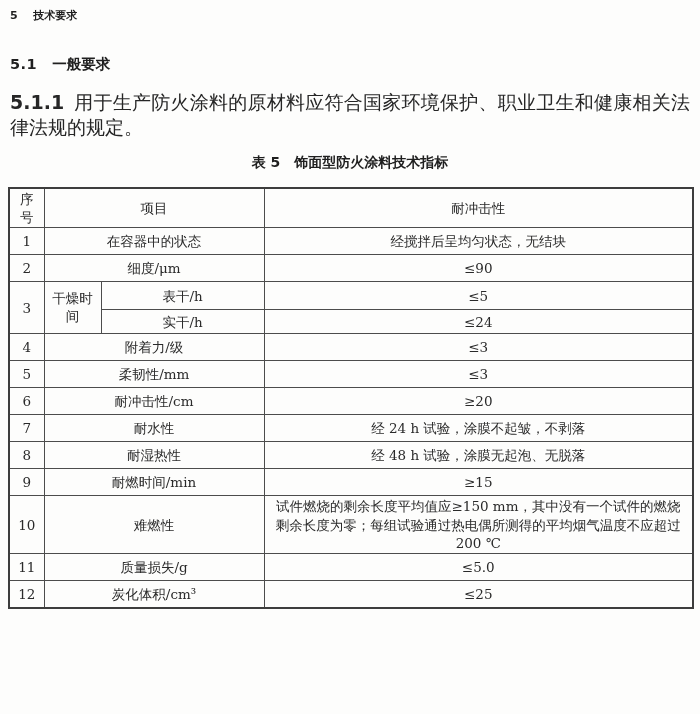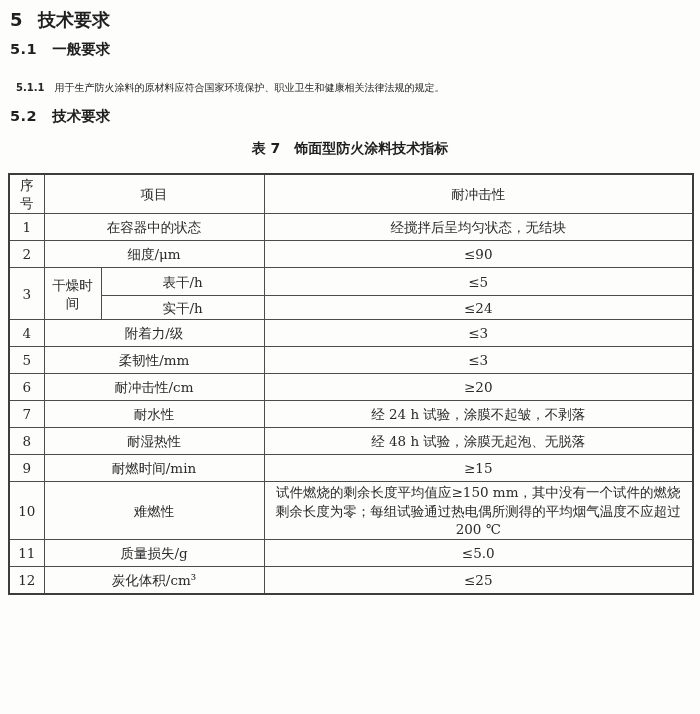--- a/index.html
+++ b/index.html
@@ -6,27 +6,27 @@
   .page{
     width:700px;height:714px;box-sizing:border-box;position:relative;
     background:#fdfdfc;color:#262626;
     font-family:"DejaVu Serif","Liberation Serif",serif;
     padding:8px 10px 0 10px;overflow:hidden;
   }
   .h-main,.h-sub{
     font-family:"DejaVu Sans","Liberation Sans",sans-serif;
     font-weight:bold;color:#1f1f1f;margin:0;
   }
-  .h-main{font-size:18px;}
+  .h-main{font-size:11px;}
   .h-sub{font-size:14.5px;}
-  .h-sub.s51{margin-top:8px;}
+  .h-sub.s51{margin-top:32px;}
   .h-sub.s52{margin-top:7px;}
   .sec-num{margin-right:15px;letter-spacing:0.5px;}
   .clauses{margin-top:16px;}
-  .clause{margin:6px;font-size:10px;line-height:25px;text-align:justify;}
+  .clause{margin:0;font-size:19px;line-height:25px;text-align:justify;}
   .clause-num{
     font-family:"DejaVu Sans","Liberation Sans",sans-serif;
     font-weight:bold;margin-right:10px;white-space:nowrap;
   }
   .lead{margin:13px 0 0 0;font-size:14.6px;line-height:25px;text-indent:2em;}
   .tbl-caption{
     margin-top:14px;text-align:center;
     font-family:"DejaVu Sans","Liberation Sans",sans-serif;
     font-weight:bold;font-size:14px;color:#1f1f1f;
   }
@@ -38,40 +38,39 @@
   }
   table.spec td{
     border:1px solid #4c4c4c;text-align:center;vertical-align:middle;
     padding:1px 6px;line-height:1.35;overflow:hidden;
   }
   tr.r-head{height:29px;margin-top:16px;}
   tr.r-std{height:27px;}
   tr.r-3a{height:28px;}
   tr.r-3b{height:24px;}
   tr.r-10{height:45px;}
-  td.dry{line-height:1.55;padding:1px 4px;}
+  td.dry{line-height:1.55;padding:1px 4px;font-family:Liberation Serif, serif;}
   td.spec-left{text-align:left;padding:3px 10px;line-height:20px;}
 </style>
 </head>
 <body>
 
 <div class="page">
 
   <h1 class="h-main"><span class="sec-num">5</span><span>技术要求</span></h1>
 
   <h2 class="h-sub s51"><span class="sec-num">5.1</span><span>一般要求</span></h2>
 
   <div class="clauses">
     <p class="clause"><span class="clause-num">5.1.1</span><span>用于生产防火涂料的原材料应符合国家环境保护、职业卫生和健康相关法律法规的规定。</span></p>
   </div>
 
-  <h2 class="h-sub s52"><span class="sec-num">5.2</span><span>技术要求</span></h2>
 
 
-  <div class="tbl-caption">表 7　饰面型防火涂料技术指标</div>
+  <div class="tbl-caption">表 5　饰面型防火涂料技术指标</div>
 
   <table class="spec">
     <colgroup>
       <col style="width:35px">
         <col style="width:57px">
         <col style="width:163px">
         <col style="width:429px">
     </colgroup>
     <tbody>
       <tr class="r-head">

